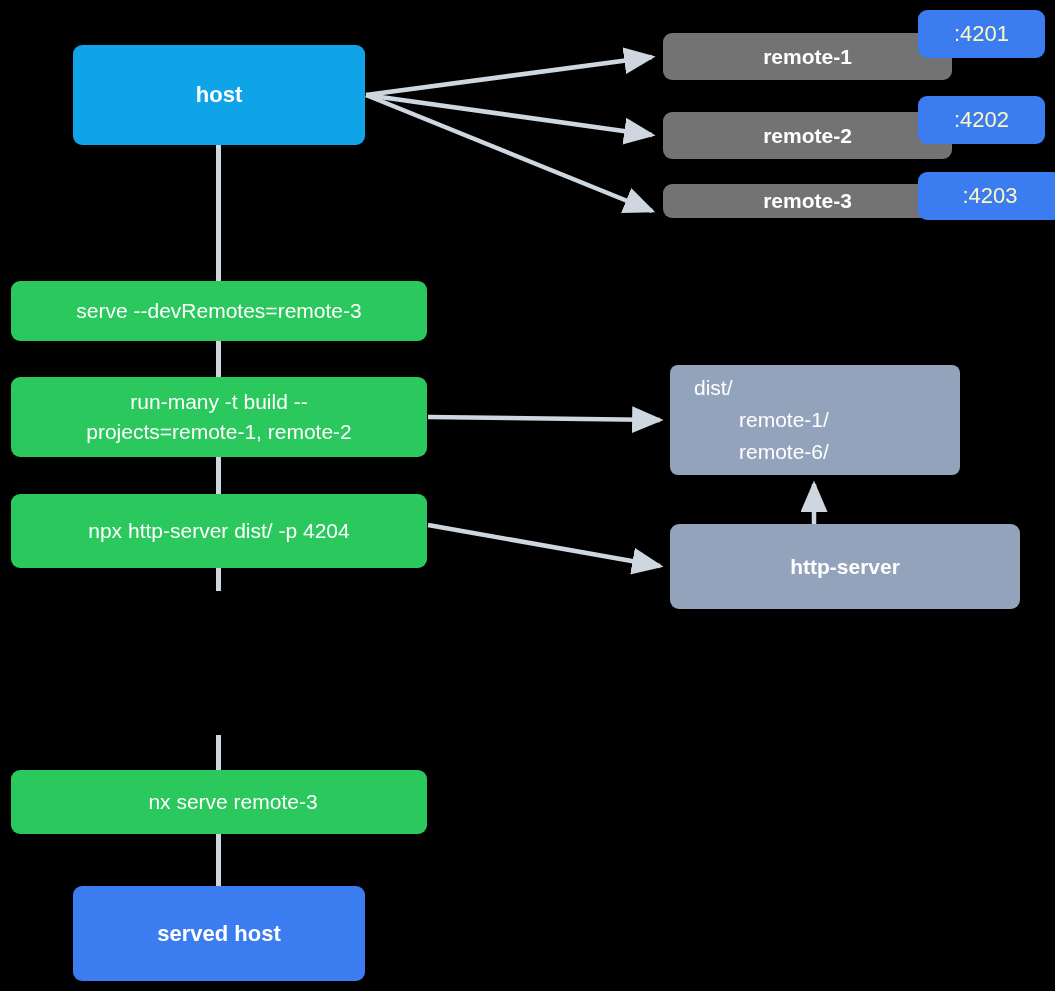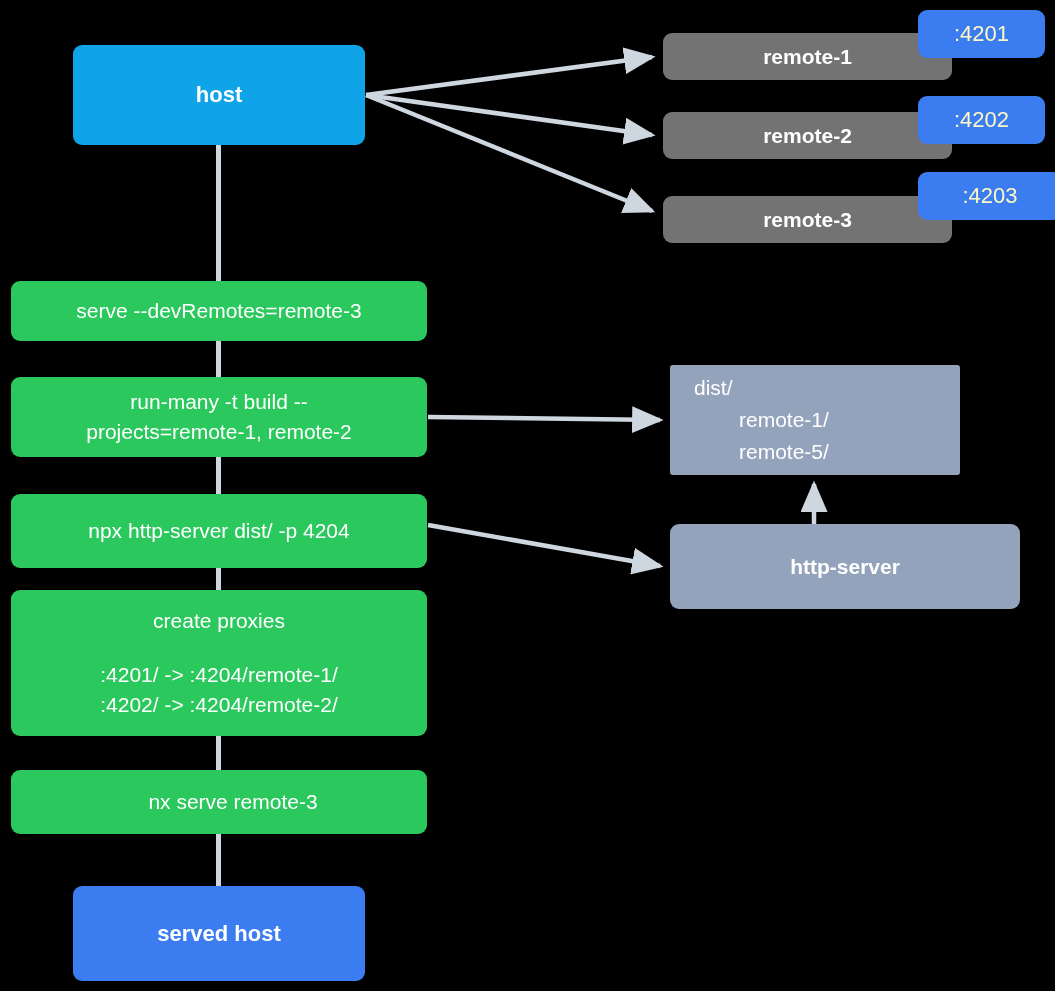--- a/index.html
+++ b/index.html
@@ -65,21 +65,21 @@
     align-items: center;
     justify-content: center;
     font-size: 22px;
     font-weight: normal;
     z-index: 6;
   }
   .dist-box {
     position: absolute;
     box-sizing: border-box;
     background: #94a3bc;
-    border-radius: 3px;
+    border-radius: 8px;
     color: #ffffff;
     font-size: 21px;
     font-weight: normal;
     line-height: 1.52;
     display: flex;
     flex-direction: column;
     justify-content: center;
     padding-left: 24px;
     z-index: 3;
   }
@@ -147,58 +147,52 @@
     <span>:4201</span>
   </div>
 
   <div class="node remote" style="left:663px; top:112px; width:289px; height:47px;">
     <div class="box-line">remote-2</div>
   </div>
   <div class="badge" style="left:918px; top:96px; width:127px; height:48px;">
     <span>:4202</span>
   </div>
 
-  <div class="node remote" style="left:663px; top:196px; width:289px; height:47px;">
+  <div class="node remote" style="left:663px; top:184px; width:289px; height:34px;">
     <div class="box-line">remote-3</div>
   </div>
   <div class="badge" style="left:918px; top:172px; width:144px; height:48px;">
     <span>:4203</span>
   </div>
 
   <div class="node green" style="left:11px; top:281px; width:416px; height:60px;">
     <div class="box-line">serve --devRemotes=remote-3</div>
   </div>
 
   <div class="node green" style="left:11px; top:377px; width:416px; height:80px;">
     <div class="box-line">run-many -t build --</div>
     <div class="box-line">projects=remote-1, remote-2</div>
   </div>
 
   <div class="node green" style="left:11px; top:494px; width:416px; height:74px;">
     <div class="box-line">npx http-server dist/ -p 4204</div>
   </div>
 
-  <div class="node green" style="left:11px; top:590px; width:416px; height:146px;">
-    <div class="box-line">create proxies</div>
-    <div class="spacer-line"></div>
-    <div class="box-line">:4201/ -&gt; :4204/remote-1/</div>
-    <div class="box-line">:4202/ -&gt; :4204/remote-2/</div>
-  </div>
 
   <div class="node green" style="left:11px; top:770px; width:416px; height:64px;padding-left:28px;">
     <div class="box-line">nx serve remote-3</div>
   </div>
 
   <div class="node served" style="left:73px; top:886px; width:292px; height:95px;">
     <div class="box-line">served host</div>
   </div>
 
   <div class="dist-box" style="left:670px; top:365px; width:290px; height:110px;">
     <div class="dist-line">dist/</div>
     <div class="dist-line indent">remote-1/</div>
-    <div class="dist-line indent">remote-5/</div>
+    <div class="dist-line indent">remote-6/</div>
   </div>
 
   <div class="node gray-plain" style="left:670px; top:524px; width:350px; height:85px;">
     <div class="box-line">http-server</div>
   </div>
 
 </div>
 
 </body></html>

